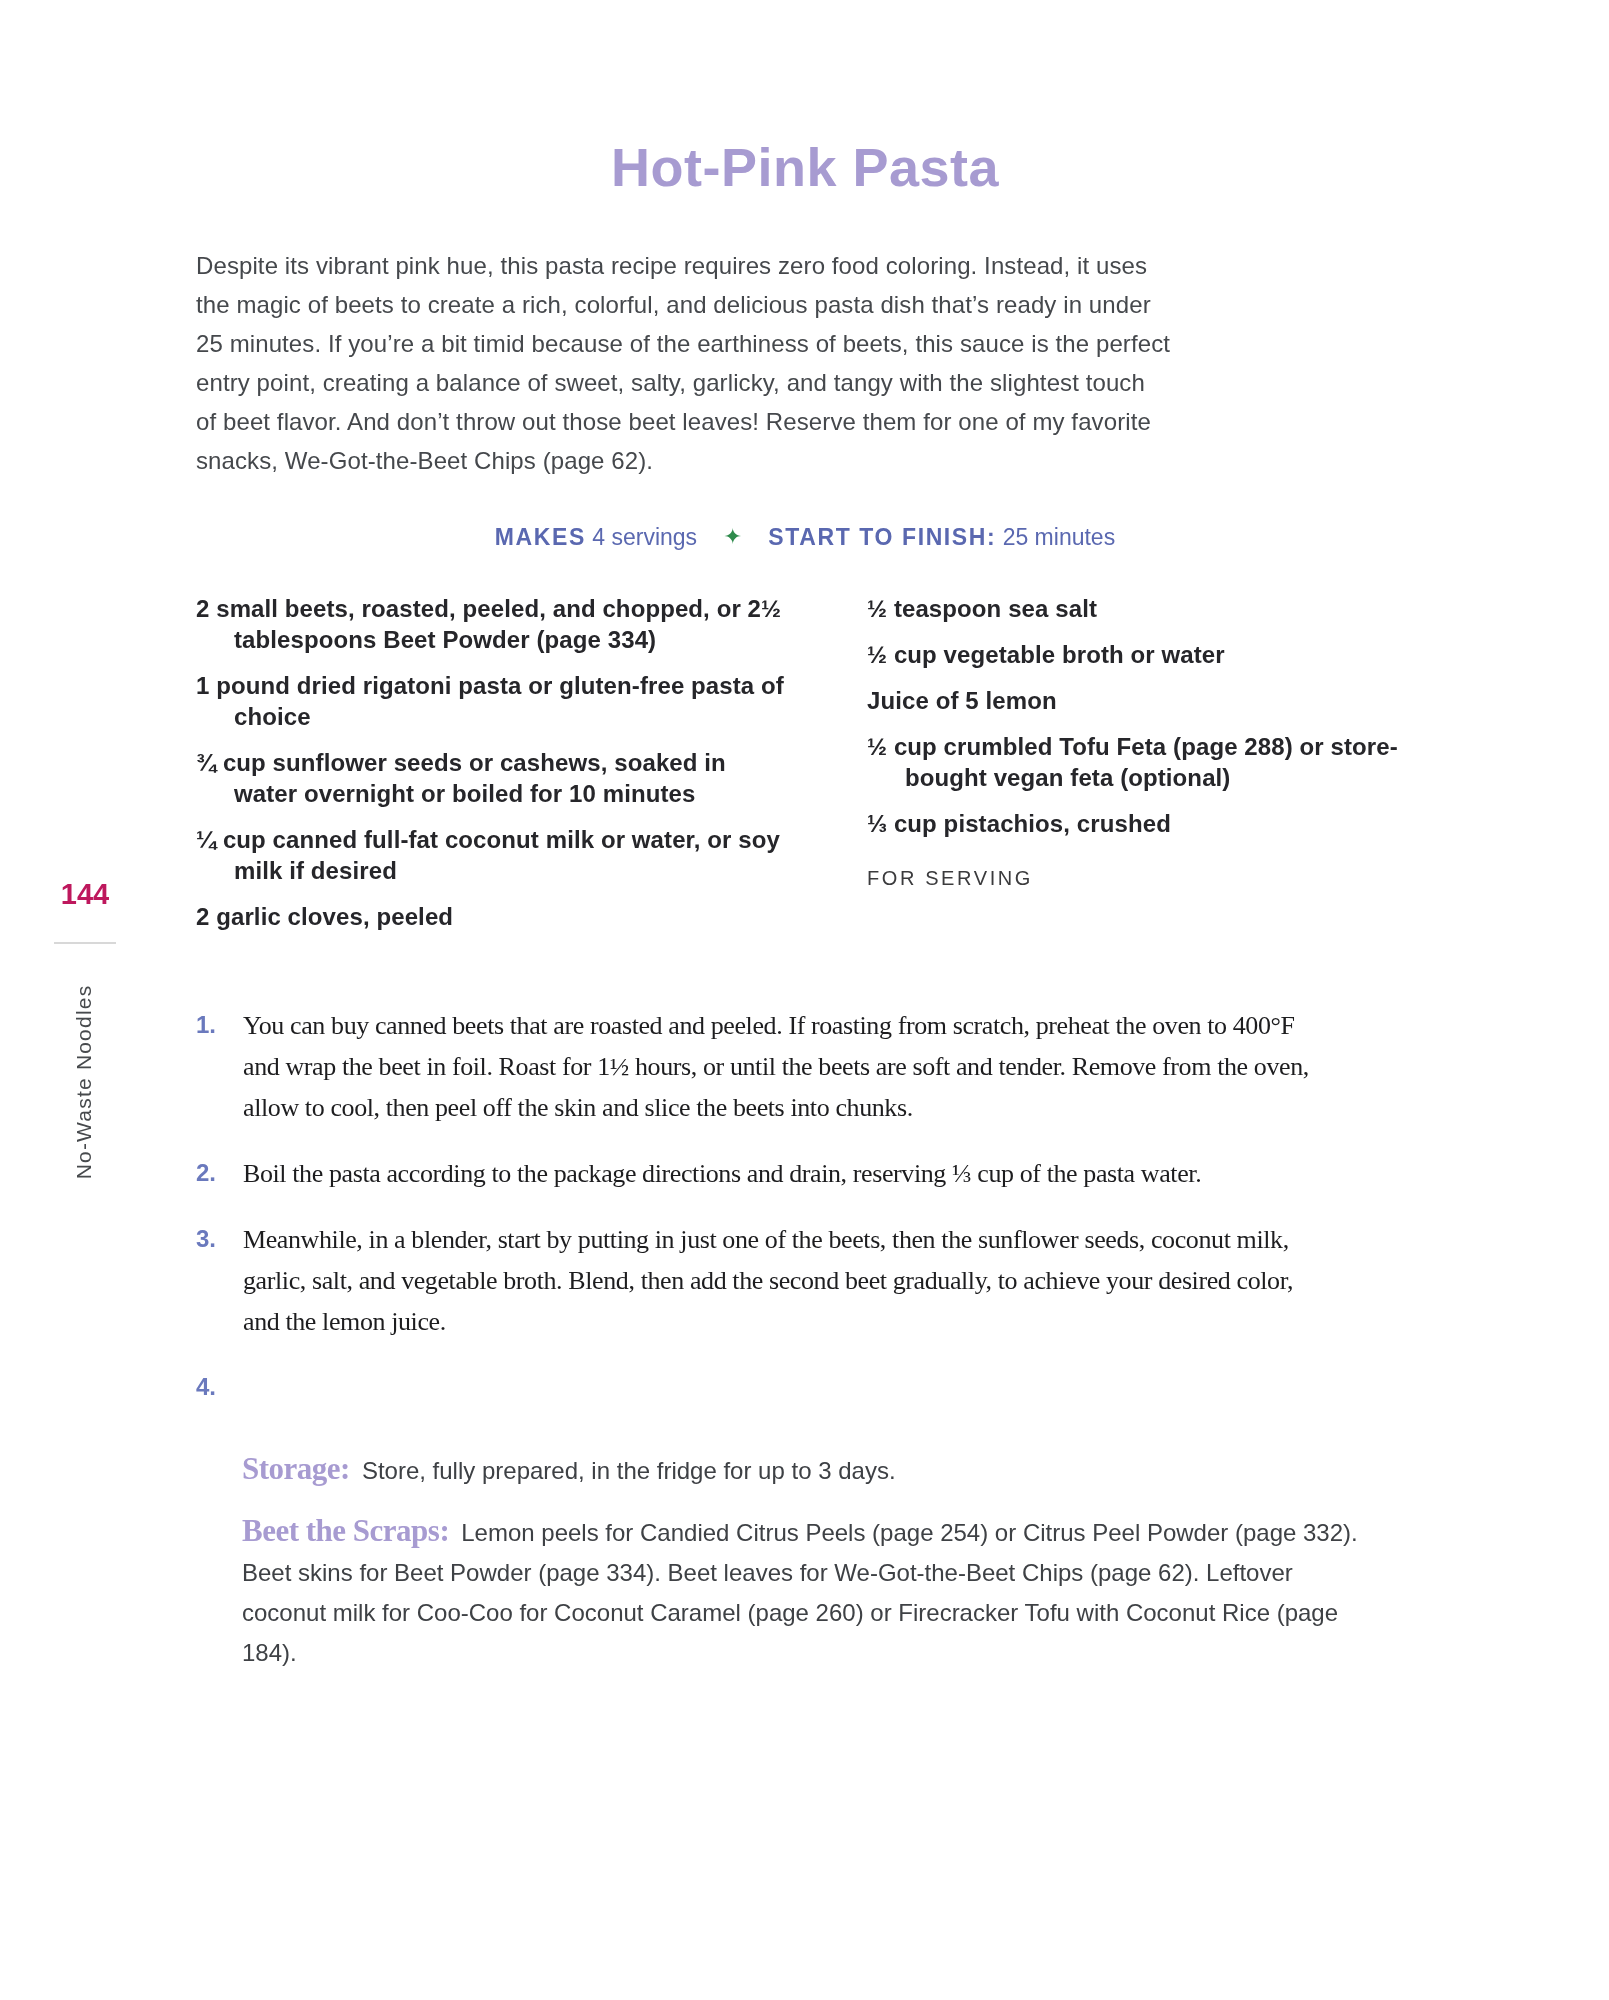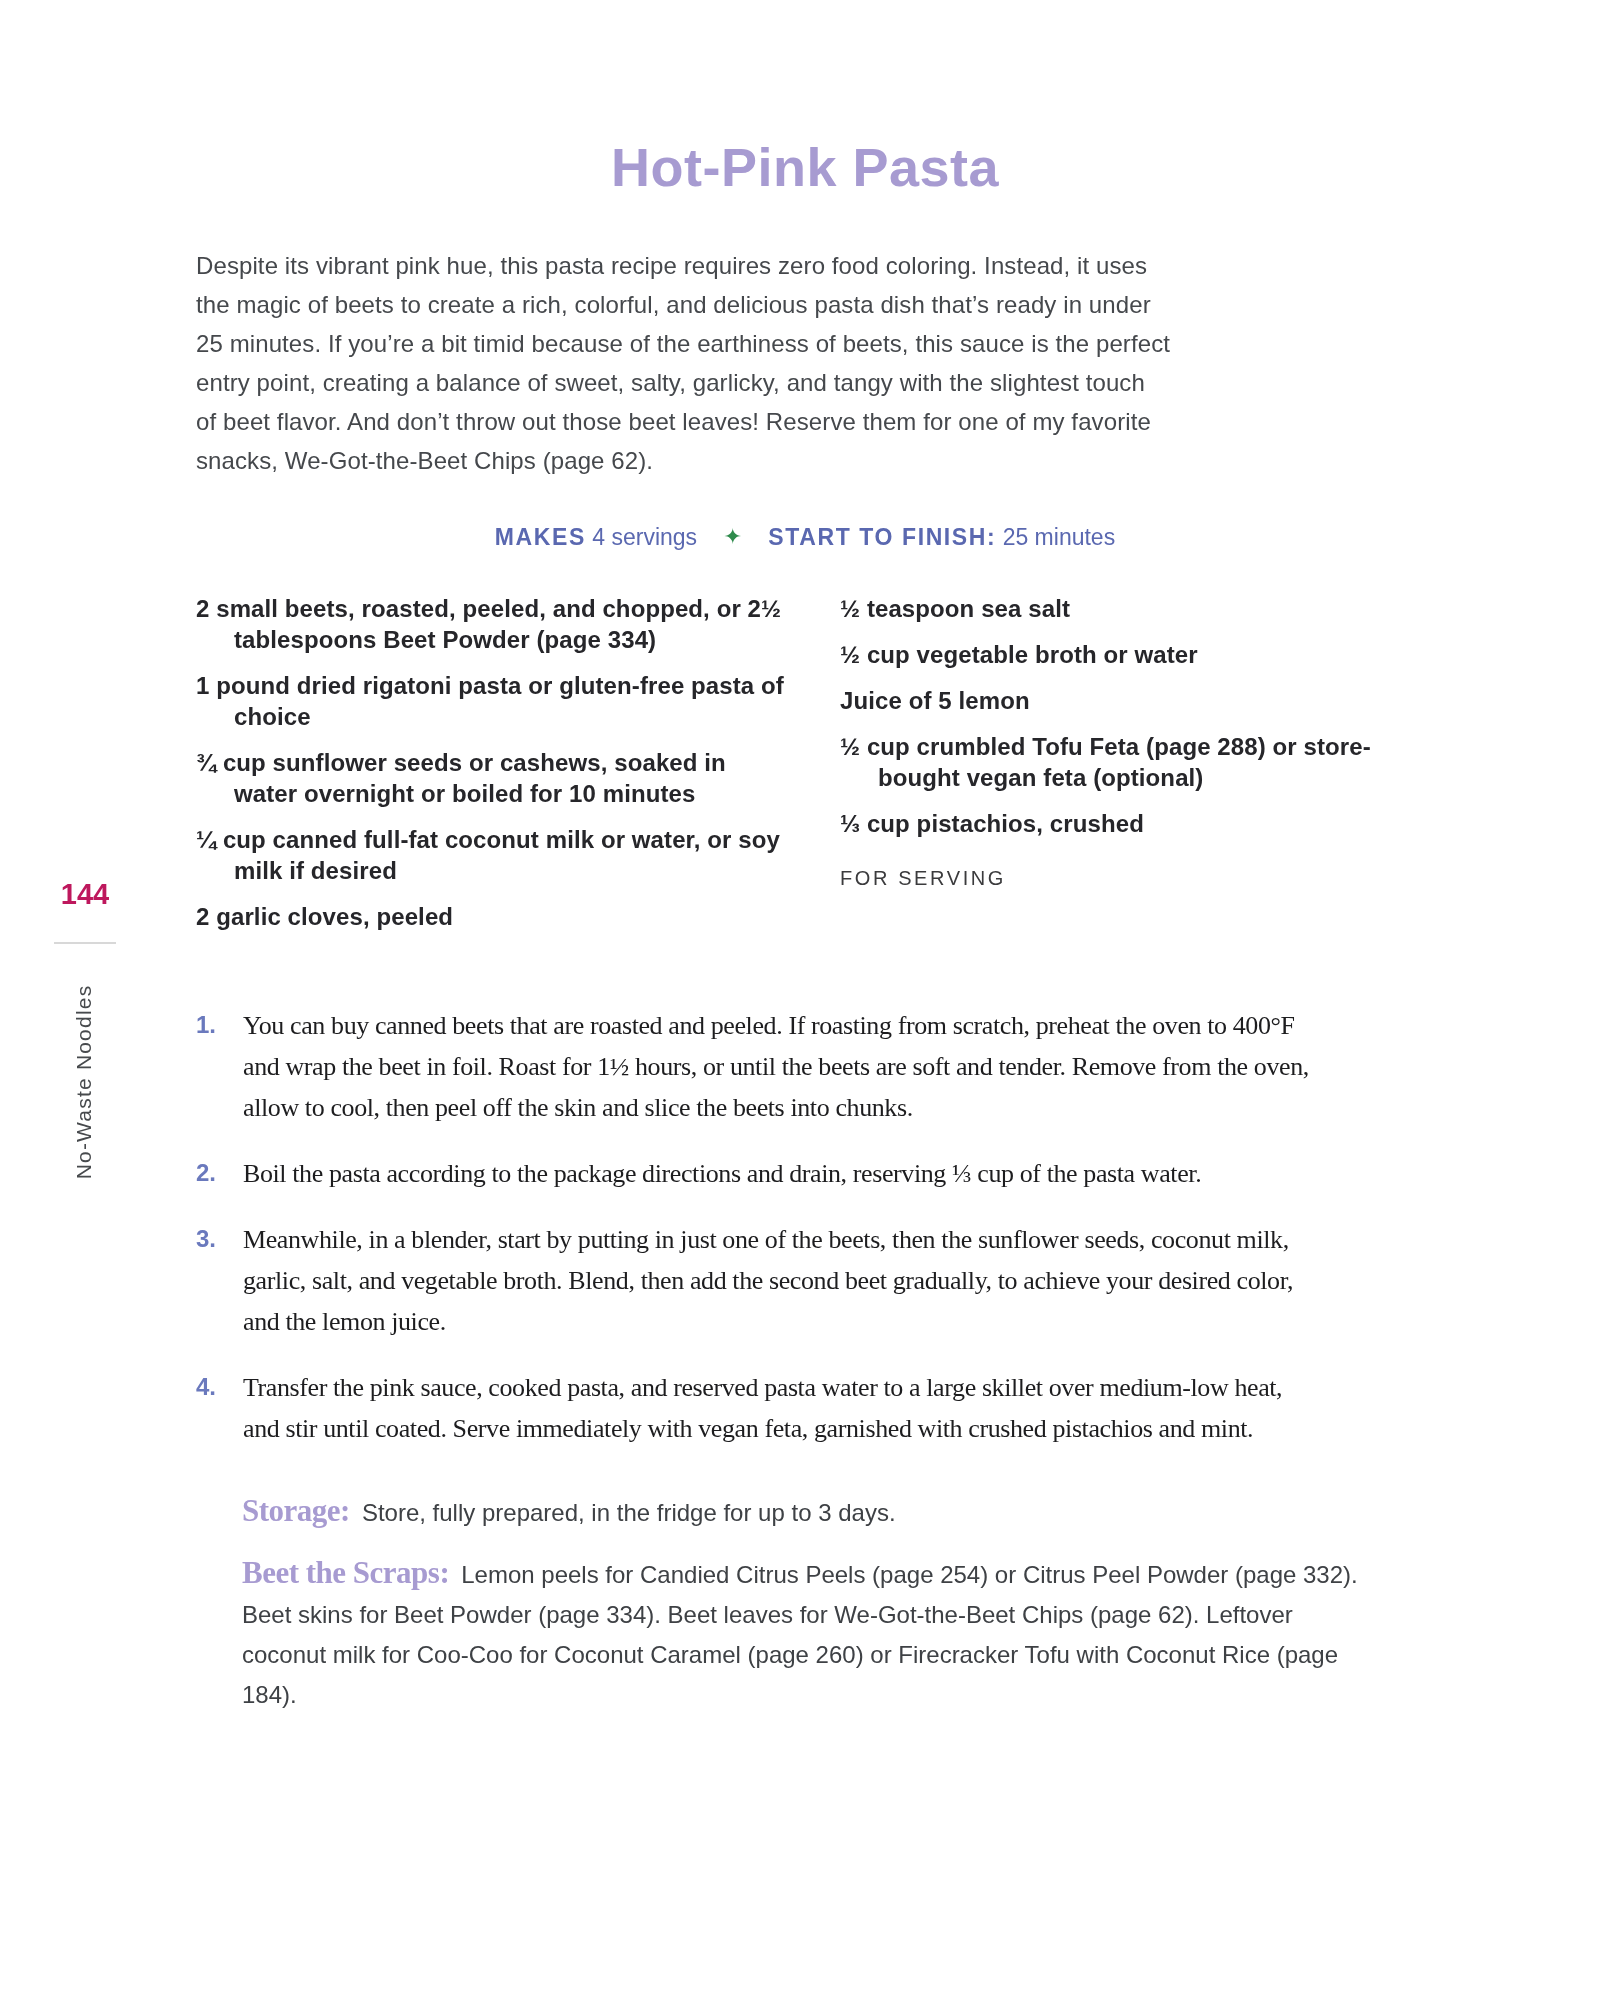--- a/index.html
+++ b/index.html
@@ -51,20 +51,21 @@
     color: #2e8b4c;
     font-size: 22px;
     margin: 0 20px;
     position: relative; top: -1px;
   }
 
   .ingredients {
     display: flex;
     margin-top: 42px;
     color: #26262a;
+    gap: 27px;
   }
   .col-left  { width: 594px; margin-right: 50px; flex: 0 0 auto; }
   .col-right { width: 574px; flex: 0 0 auto; }
   .ing {
     margin: 0 0 15px 0;
     font-size: 24px;
     line-height: 31px;
     font-weight: bold;
     letter-spacing: 0.1px;
     padding-left: 38px;
@@ -198,21 +199,20 @@
       <li class="step">
         <span class="step-num">2.</span>
         <span class="step-text">Boil the pasta according to the package directions and drain, reserving ⅓ cup of the pasta water.</span>
       </li>
       <li class="step">
         <span class="step-num">3.</span>
         <span class="step-text">Meanwhile, in a blender, start by putting in just one of the beets, then the sunflower seeds, coconut milk, garlic, salt, and vegetable broth. Blend, then add the second beet gradually, to achieve your desired color, and the lemon juice.</span>
       </li>
       <li class="step">
         <span class="step-num">4.</span>
-        <span class="step-text">Transfer the pink sauce, cooked pasta, and reserved pasta water to a large skillet over medium-low heat, and stir until coated. Serve immediately with vegan feta, garnished with crushed pistachios and mint.</span>
       </li>
     </ol>
 
     <div class="notes">
       <p class="note">
         <span class="note-label">Storage:</span><span>Store, fully prepared, in the fridge for up to 3 days.</span>
       </p>
       <p class="note">
         <span class="note-label">Beet the Scraps:</span><span>Lemon peels for Candied Citrus Peels (page 254) or Citrus Peel Powder (page 332). Beet skins for Beet Powder (page 334). Beet leaves for We-Got-the-Beet Chips (page 62). Leftover coconut milk for Coo-Coo for Coconut Caramel (page 260) or Firecracker Tofu with Coconut Rice (page 184).</span>
       </p>

